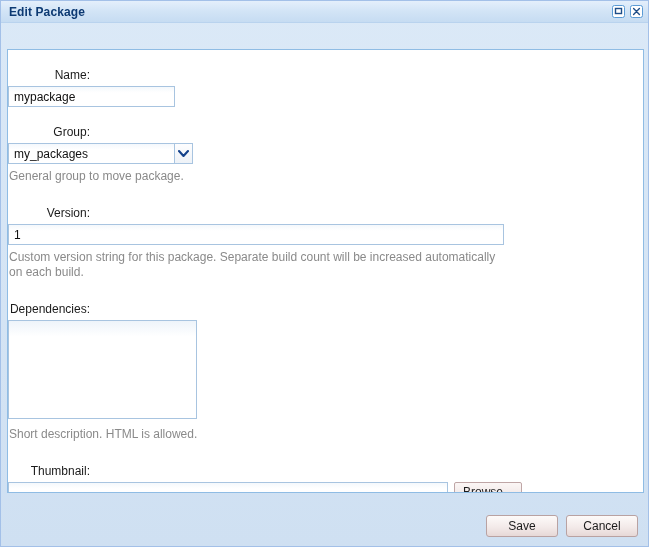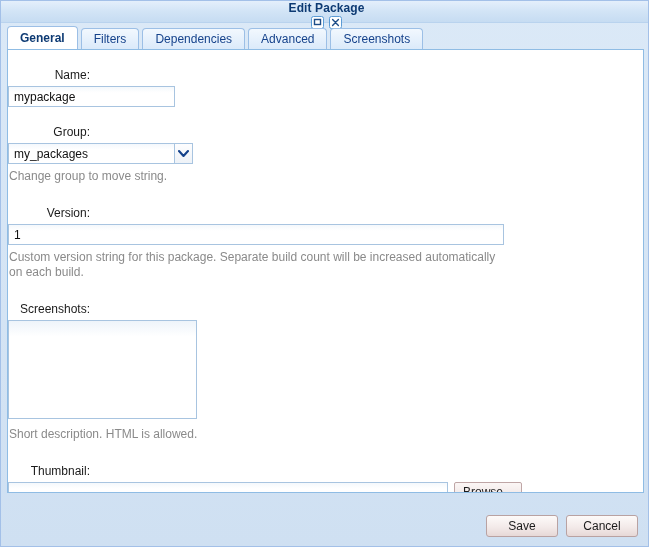--- a/index.html
+++ b/index.html
@@ -27,21 +27,20 @@
 
   
   .titlebar {
     position: relative;
     height: 21px;
     background: linear-gradient(to bottom, #e4effb 0%, #d2e4f6 50%, #c6dcf2 100%);
     border-bottom: 1px solid #b9d3ee;
     display: flex;
     align-items: center;
     padding: 0 4px 0 8px;
-    flex-direction: column;
   }
   .title-text {
     font-weight: bold;
     font-size: 12px;
     color: #0d3a73;
     letter-spacing: 0.1px;
     flex: 1;
   }
   .win-buttons {
     display: flex;
@@ -269,37 +268,20 @@
       </span>
       <span class="win-btn">
         <svg width="13" height="13" viewBox="0 0 13 13" aria-hidden="true">
           <rect x="0.5" y="0.5" width="12" height="12" rx="2" fill="#ffffff" stroke="#5b9bd5"></rect>
           <path d="M3.6 3.6 L9.4 9.4 M9.4 3.6 L3.6 9.4" stroke="#1f4e88" stroke-width="1.4" stroke-linecap="round"></path>
         </svg>
       </span>
     </div>
   </div>
 
-  <div class="tabstrip">
-    <div class="tab active">
-      <span>General</span>
-    </div>
-    <div class="tab">
-      <span>Filters</span>
-    </div>
-    <div class="tab">
-      <span>Dependencies</span>
-    </div>
-    <div class="tab">
-      <span>Advanced</span>
-    </div>
-    <div class="tab">
-      <span>Screenshots</span>
-    </div>
-  </div>
 
   <div class="panel">
     <div class="form">
 
       <div class="row">
         <div class="label">Name:</div>
         <div class="field-col">
           <input class="text" type="text" value="mypackage" style="">
         </div>
       </div>
@@ -310,38 +292,38 @@
         <div class="label">Group:</div>
         <div class="field-col">
           <div class="combo-wrap">
             <input class="text" type="text" value="my_packages" style="">
             <span class="combo-arrow">
               <svg width="11" height="9" viewBox="0 0 11 9" aria-hidden="true">
                 <path d="M1 2 L5.5 7 L10 2" fill="none" stroke="#15428b" stroke-width="2.1" stroke-linecap="round" stroke-linejoin="round"></path>
               </svg>
             </span>
           </div>
-          <div class="hint">Change group to move string.</div>
+          <div class="hint">General group to move package.</div>
         </div>
       </div>
 
       <div class="spacer-md"></div>
 
       <div class="row">
         <div class="label">Version:</div>
         <div class="field-col">
           <input class="text" type="text" value="1" style="">
           <div class="hint">Custom version string for this package. Separate build count will be increased automatically on each build.</div>
         </div>
       </div>
 
       <div class="spacer-md"></div>
 
       <div class="row">
-        <div class="label">Screenshots:</div>
+        <div class="label">Dependencies:</div>
         <div class="field-col">
           <textarea class="text" style=""></textarea>
           <div class="hint">Short description. HTML is allowed.</div>
         </div>
       </div>
 
       <div class="spacer-md"></div>
 
       <div class="row">
         <div class="label">Thumbnail:</div>

